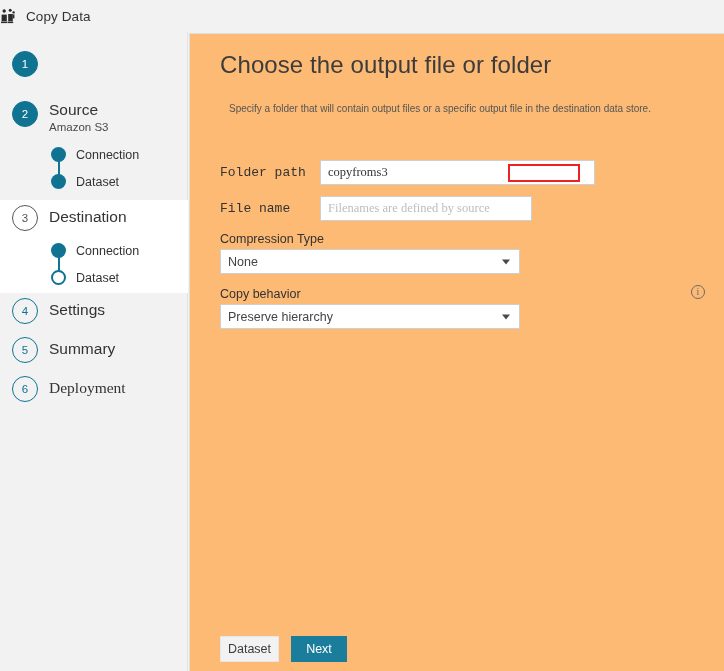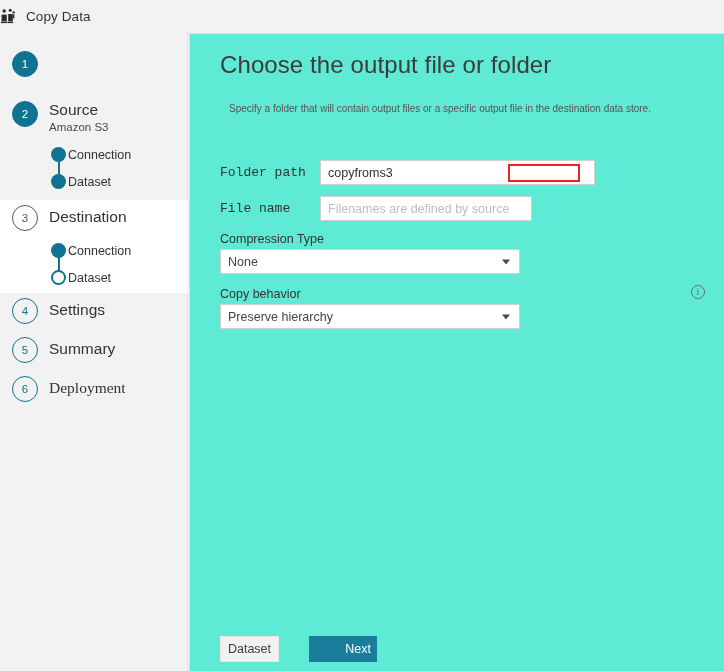--- a/index.html
+++ b/index.html
@@ -85,29 +85,29 @@
   .dot.filled { background: #0f7391; }
   .dot.hollow { background: #ffffff; border: 2px solid #0f7391; }
   .connector {
     position: absolute;
     left: 6.5px; top: 14px;
     width: 2.5px; height: 26px;
     background: #0f7391;
     z-index: 1;
   }
   .substep-label {
-    margin-left: 2px; font-size: 12.5px; color: #333333;
+    margin-left: 10px; font-size: 12.5px; color: #333333;
   }
 
   
   .panel {
     position: absolute;
     left: 189px; top: 33px;
     width: 535px; height: 638px;
-    background: #5eead4;
+    background: #fdba74;
     border-left: 1px solid #dedede;
     border-top: 1px solid #dedede;
   }
   .panel-body { position: relative; width: 100%; height: 100%; }
 
   .page-title {
     position: absolute; left: 30px; top: 17px;
     font-size: 24px; font-weight: normal; color: #3c3c3c;
     letter-spacing: .1px; margin: 0;
   }
@@ -130,21 +130,21 @@
     font-size: 12.5px; color: #333333;
   }
   .txtbox {
     height: 25px;
     border: 1px solid #cfcfcf;
     background: #ffffff;
     font-size: 12.5px;
     color: #333333;
     padding: 9px 7px;
     line-height: 23px;
-    font-family: Liberation Sans, sans-serif;
+    font-family: Liberation Serif, serif;
     outline: none;
   }
   .txtbox::placeholder { color: #bdbdbd; }
 
   .btn {
     font-family: "Liberation Sans", sans-serif;
     font-size: 12.5px;
     border: none;
     cursor: pointer;
   }
@@ -191,25 +191,24 @@
 
   
   .btn-prev {
     position: absolute; left: 30px; top: 602px;
     width: 59px; height: 26px;
     background: #f2f2f2;
     color: #3c3c3c;
     border: 1px solid #e6e6e6;
   }
   .btn-next {
-    position: absolute; left: 119px; top: 602px;
-    width: 68px; height: 26px;
+    position: absolute; left: 101px; top: 602px;
+    width: 56px; height: 26px;
     background: #1b7d9c;
     color: #ffffff;
-    text-align: right;
   }
 </style>
 </head>
 <body>
 
 <div id="app">
 
   <div class="titlebar">
     <span class="tb-icon">
       <svg width="18" height="18" viewBox="0 0 18 18" aria-hidden="true">

